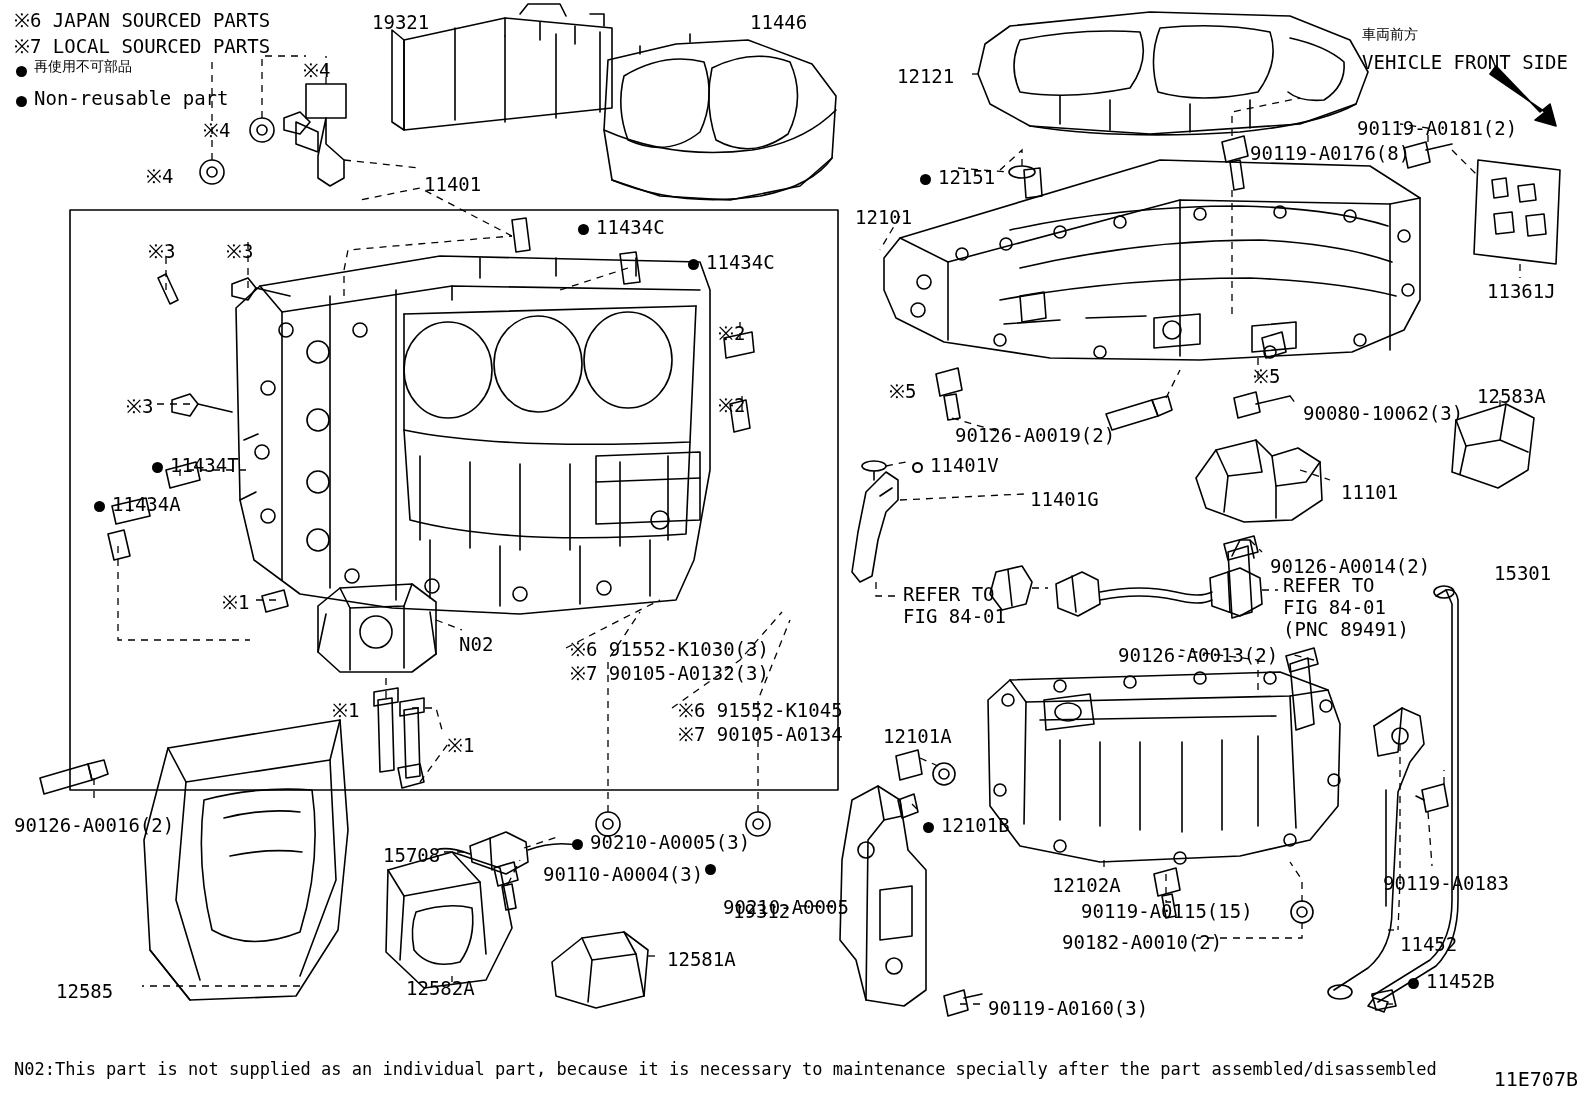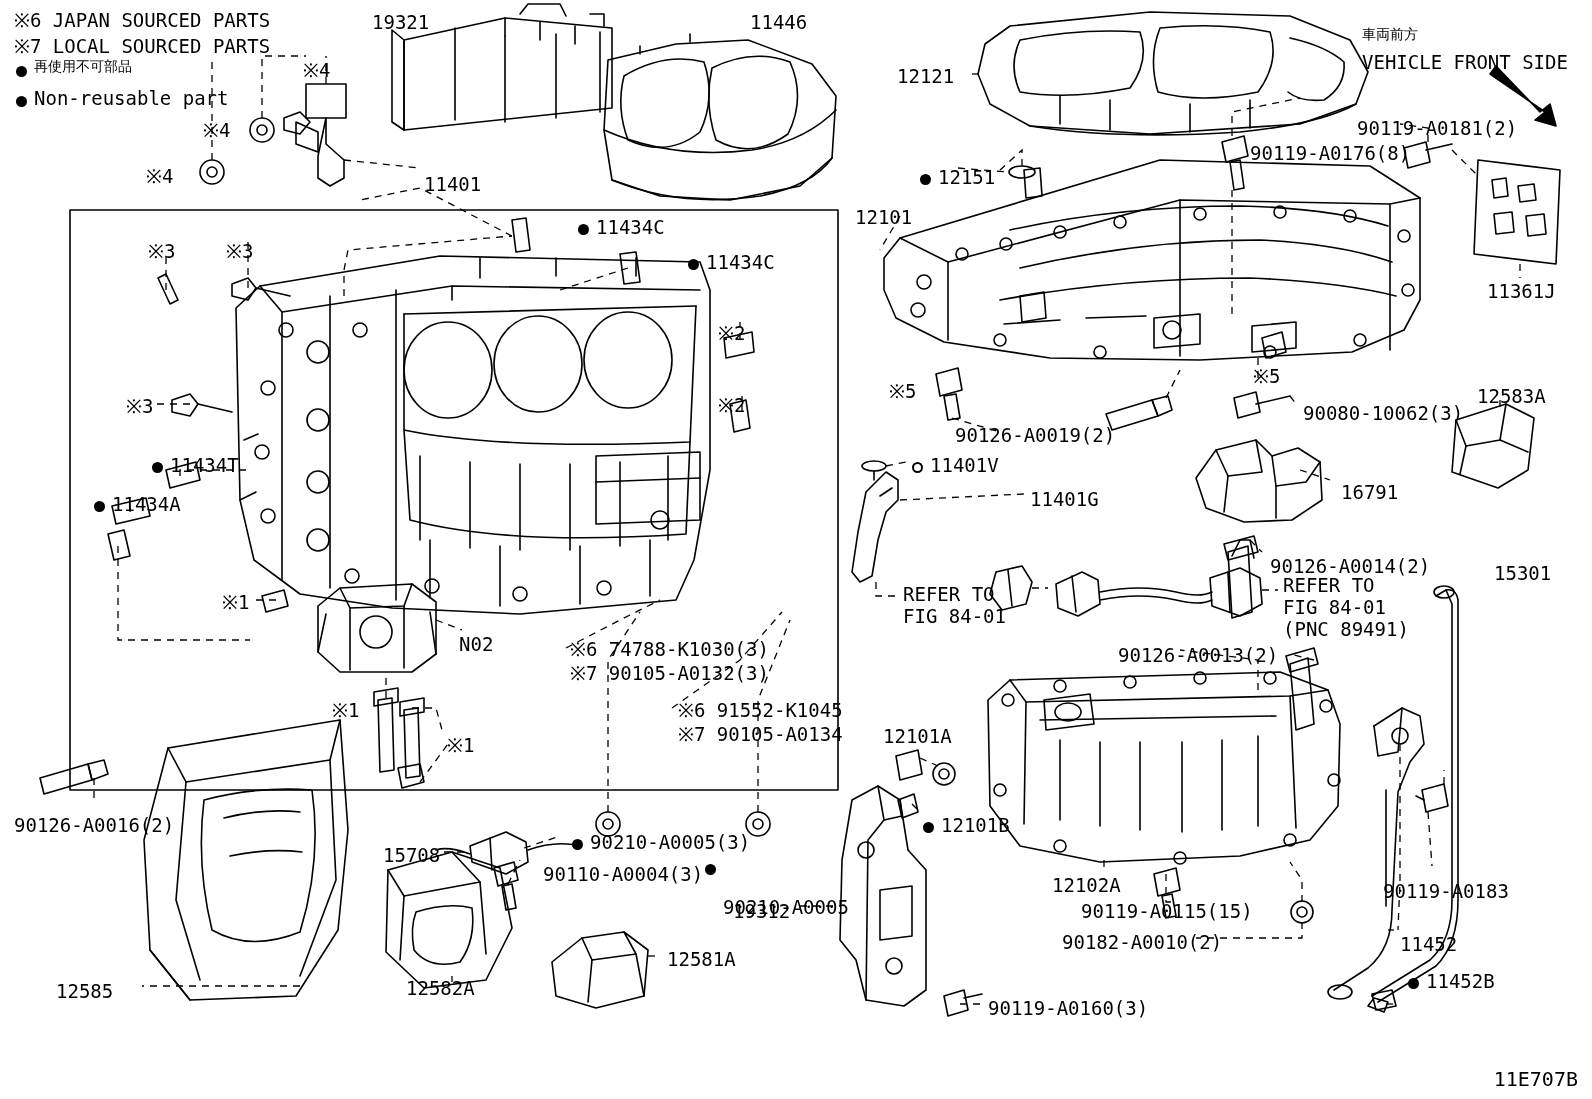--- a/index.html
+++ b/index.html
@@ -406,63 +406,64 @@
       <div class="lbl" style="left: 148px; top: 241px;">※3</div>
       <div class="lbl" style="left: 226px; top: 241px;">※3</div>
       <div class="lbl" style="left: 718px; top: 323px;">※2</div>
       <div class="lbl" style="left: 718px; top: 395px;">※2</div>
       <div class="lbl" style="left: 126px; top: 396px;">※3</div>
       <div class="lbl" style="left: 889px; top: 381px;">※5</div>
       <div class="lbl" style="left: 1253px; top: 366px;">※5</div>
       <div class="lbl" style="left: 1303px; top: 403px;">90080-10062(3)</div>
       <div class="lbl" style="left: 955px; top: 425px;">90126-A0019(2)</div>
       <div class="lbl" style="left: 1477px; top: 386px;">12583A</div>
-      <div class="lbl" style="left: 1341px; top: 482px;">16791</div>
+      <div class="lbl" style="left: 1341px; top: 482px;">11101</div>
       <div class="dot" style="left: 152px; top: 462px;"></div>
       <div class="lbl" style="left: 170px; top: 455px;">11434T</div>
       <div class="dot" style="left: 94px; top: 501px;"></div>
       <div class="lbl" style="left: 112px; top: 494px;">11434A</div>
       <div class="ring" style="left: 912px; top: 462px;"></div>
       <div class="lbl" style="left: 930px; top: 455px;">11401V</div>
       <div class="lbl" style="left: 1030px; top: 489px;">11401G</div>
       <div class="lbl" style="left: 1270px; top: 556px;">90126-A0014(2)</div>
       <div class="lbl" style="left: 1494px; top: 563px;">15301</div>
       <div class="lbl" style="left: 903px; top: 584px;">REFER TO</div>
       <div class="lbl" style="left: 903px; top: 606px;">FIG 84-01</div>
       <div class="lbl" style="left: 1283px; top: 575px;">REFER TO</div>
       <div class="lbl" style="left: 1283px; top: 597px;">FIG 84-01</div>
       <div class="lbl" style="left: 1283px; top: 619px;">(PNC 89491)</div>
       <div class="lbl" style="left: 459px; top: 634px;">N02</div>
       <div class="lbl" style="left: 222px; top: 592px;">※1</div>
       <div class="lbl" style="left: 332px; top: 700px;">※1</div>
       <div class="lbl" style="left: 447px; top: 735px;">※1</div>
-      <div class="lbl" style="left: 570px; top: 639px;">※6 74788-K1030(3)</div>
+      <div class="lbl" style="left: 570px; top: 639px;">※6 91552-K1030(3)</div>
       <div class="lbl" style="left: 570px; top: 663px;">※7 90105-A0132(3)</div>
       <div class="lbl" style="left: 678px; top: 700px;">※6 91552-K1045</div>
       <div class="lbl" style="left: 678px; top: 724px;">※7 90105-A0134</div>
       <div class="lbl" style="left: 1118px; top: 645px;">90126-A0013(2)</div>
       <div class="lbl" style="left: 883px; top: 726px;">12101A</div>
       <div class="dot" style="left: 923px; top: 822px;"></div>
       <div class="lbl" style="left: 941px; top: 815px;">12101B</div>
       <div class="lbl" style="left: 14px; top: 815px;">90126-A0016(2)</div>
       <div class="lbl" style="left: 383px; top: 845px;">15708</div>
       <div class="dot" style="left: 572px; top: 839px;"></div>
       <div class="lbl" style="left: 590px; top: 832px;">90210-A0005(3)</div>
       <div class="lbl" style="left: 543px; top: 864px;">90110-A0004(3)</div>
       <div class="dot" style="left: 705px; top: 864px;"></div>
       <div class="lbl" style="left: 723px; top: 857px; margin-top: 40px;">90210-A0005</div>
       <div class="lbl" style="left: 1052px; top: 875px;">12102A</div>
-      <div class="lbl" style="left: 1383px; top: 873px; margin-top: 8px;">90119-A0183</div>
+      <div class="lbl" style="left: 1383px; top: 873px;">90119-A0183</div>
       <div class="lbl" style="left: 1081px; top: 901px;">90119-A0115(15)</div>
       <div class="lbl" style="left: 1062px; top: 932px;">90182-A0010(2)</div>
       <div class="lbl" style="left: 1400px; top: 934px;">11452</div>
       <div class="lbl" style="left: 733px; top: 901px;">19312</div>
       <div class="lbl" style="left: 667px; top: 949px;">12581A</div>
       <div class="lbl" style="left: 56px; top: 981px;">12585</div>
       <div class="lbl" style="left: 406px; top: 978px;">12582A</div>
       <div class="dot" style="left: 1408px; top: 978px;"></div>
       <div class="lbl" style="left: 1426px; top: 971px;">11452B</div>
       <div class="lbl" style="left: 988px; top: 998px;">90119-A0160(3)</div>
     </div>
 
+  <div class="lbl footer" style="top:1060px;font-size:17px;">N02:This part is not supplied as an individual part, because it is necessary to maintenance specially after the part assembled/disassembled</div>
   <div class="code">11E707B</div>
 
 </div>
 
 </body></html>

